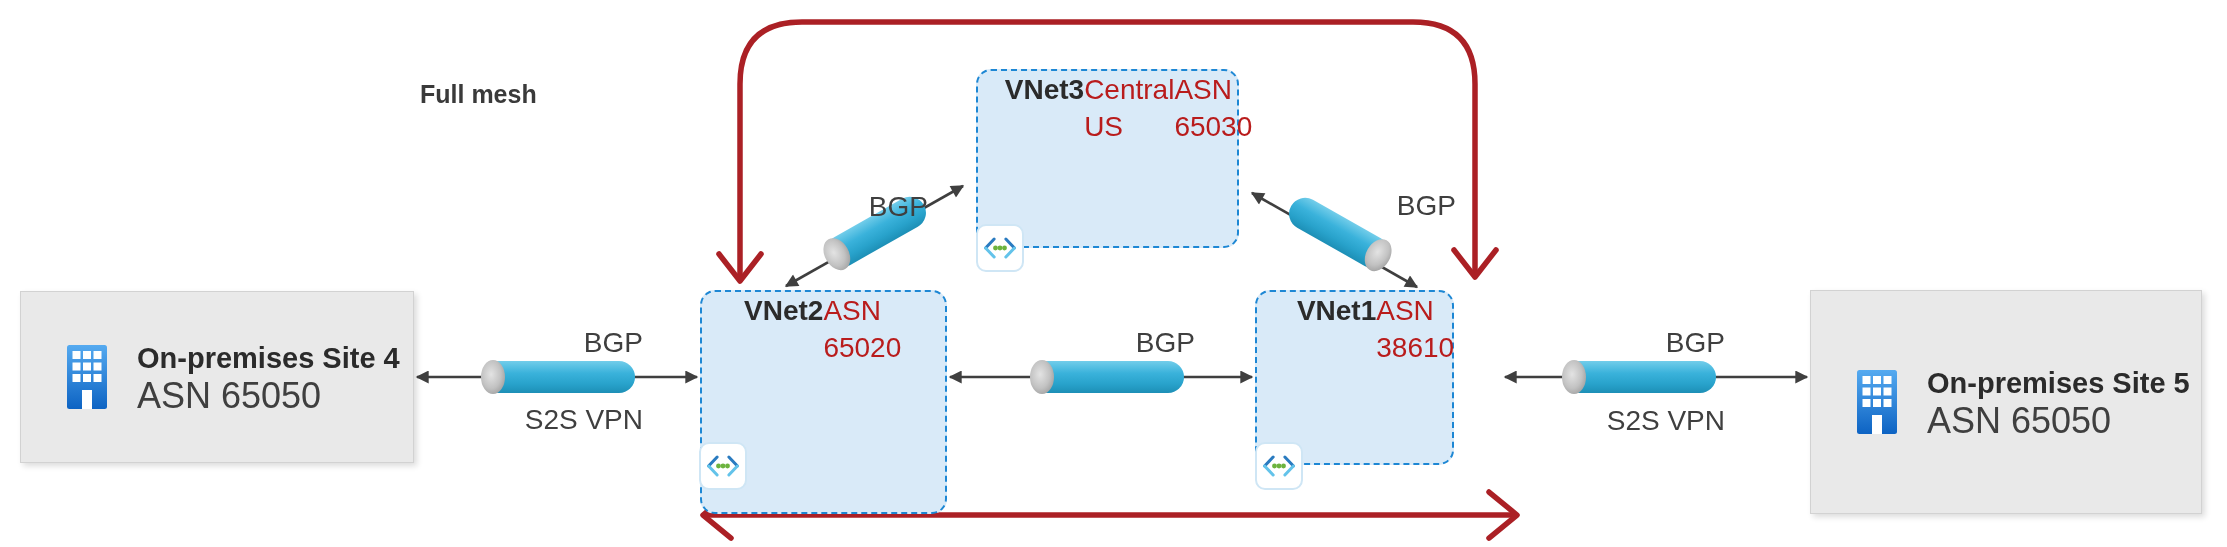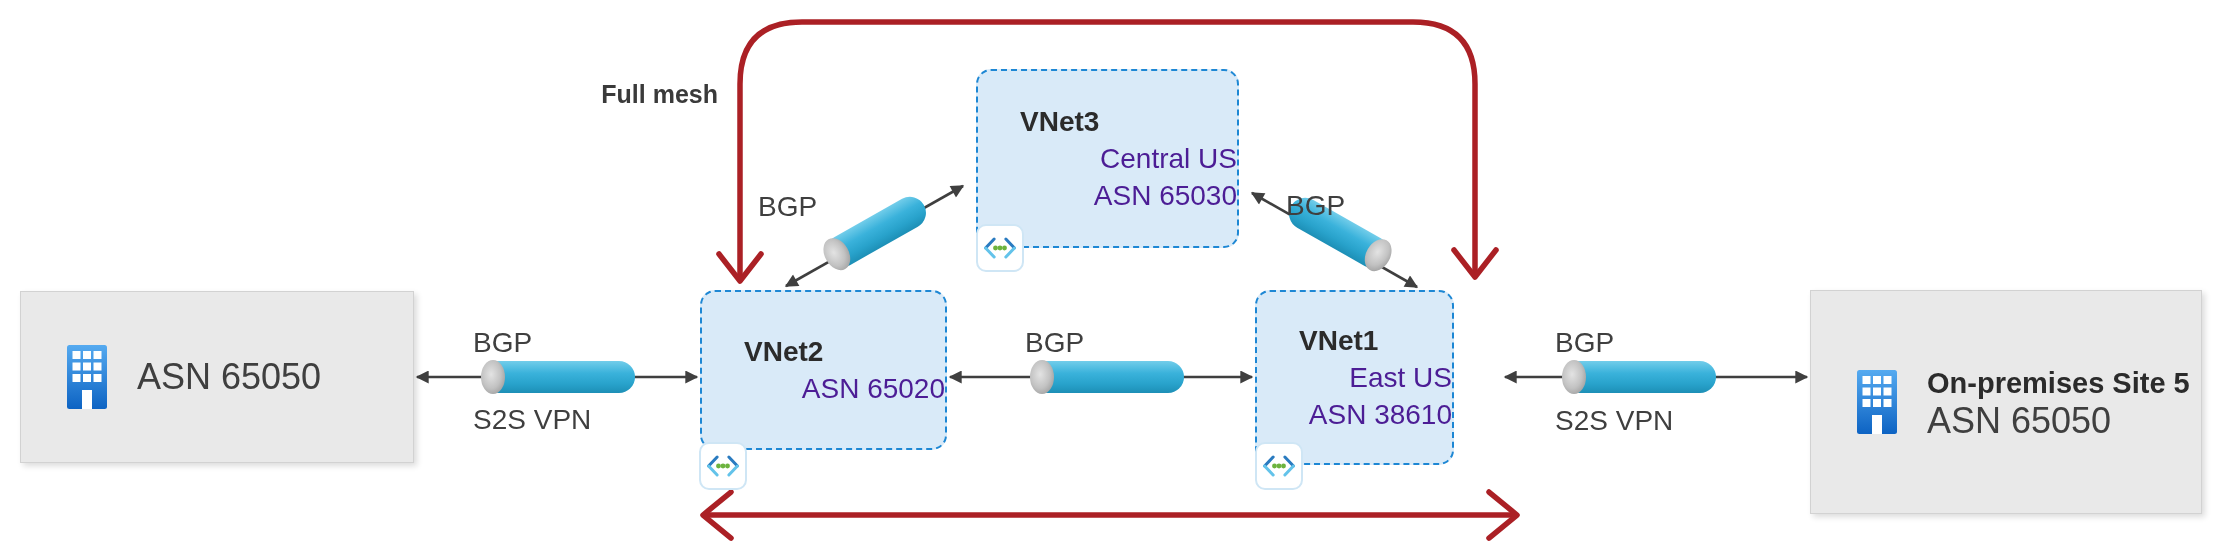--- a/index.html
+++ b/index.html
@@ -10,57 +10,57 @@
   .red{stroke:#ab2025;stroke-width:5.5;fill:none;stroke-linecap:round;stroke-linejoin:round;}
 
   .site-box{position:absolute;display:flex;align-items:center;gap:30px;padding-left:46px;
             background:#e9e9e9;border:1px solid #d2d2d2;box-sizing:border-box;z-index:2;
             box-shadow:3px 3px 6px rgba(0,0,0,.14);}
   #site4{left:20px;top:291px;width:394px;height:172px;}
   #site5{left:1810px;top:290px;width:392px;height:224px;}
   .site-name{font-weight:bold;font-size:29px;color:#2b2b2b;line-height:38px;}
   .site-asn{font-size:36px;color:#3f3f3f;line-height:38px;}
 
-  .vnet-box{position:absolute;display:flex;flex-direction:column;justify-content:center;
+  .vnet-box{position:absolute;display:flex;flex-direction:row;justify-content:center;
             padding-left:42px;background:#d9eaf8;border:2.5px dashed #1d87d4;border-radius:15px;
             box-sizing:border-box;z-index:2;}
   #vnet3{left:976px;top:69px;width:263px;height:179px;}
-  #vnet2{left:700px;top:290px;width:247px;height:160px;}
+  #vnet2{left:700px;top:290px;width:247px;height:224px;}
   #vnet1{left:1255px;top:290px;width:199px;height:175px;}
   .vnet-name{font-weight:bold;font-size:28px;color:#2b2b2b;line-height:37px;}
-  .vnet-line{font-size:28px;color:#4c1d95;line-height:37px;text-align:right;}
+  .vnet-line{font-size:28px;color:#b91c1c;line-height:37px;}
 
   .vnet-badge{position:absolute;display:flex;align-items:center;justify-content:center;
               width:48px;height:48px;background:#ffffff;border:2px solid #cfe6f5;border-radius:10px;
               box-sizing:border-box;z-index:4;}
   #badge3{left:976px;top:224px;}
   #badge2{left:699px;top:442px;}
   #badge1{left:1255px;top:442px;}
 
   .cyl{position:absolute;height:32px;border-radius:16px;z-index:3;
        background:linear-gradient(180deg,#72cdea 0%,#3ab2db 38%,#28a2cb 72%,#1d8fb6 100%);}
   .cyl .end{position:absolute;top:-1px;width:24px;height:34px;border-radius:50%;
        background:radial-gradient(ellipse at 42% 42%,#e3e3e3 0%,#c2c2c2 50%,#8e8e8e 95%);}
   .end-left{left:-2px;}.end-right{right:-2px;}
   #cylL{left:483px;top:361px;width:152px;}
   #cylM{left:1032px;top:361px;width:152px;}
   #cylR{left:1564px;top:361px;width:152px;}
   #cylDL{left:821px;top:216px;width:110px;transform:rotate(-29.5deg);}
   #cylDR{left:1284px;top:217px;width:110px;transform:rotate(29.5deg);}
 
-  .lbl{position:absolute;width:170px;text-align:left;font-size:28px;color:#3f3f3f;z-index:4;}
+  .lbl{position:absolute;width:170px;text-align:right;font-size:28px;color:#3f3f3f;z-index:4;}
   #bgpL{left:473px;top:327px;}
   #s2sL{left:473px;top:404px;}
   #bgpDL{left:758px;top:191px;}
   #bgpM{left:1025px;top:327px;}
   #bgpDR{left:1286px;top:190px;}
   #bgpR{left:1555px;top:327px;}
   #s2sR{left:1555px;top:405px;}
 
-  .fullmesh{position:absolute;left:420px;top:81px;width:298px;text-align:right;
+  .fullmesh{position:absolute;left:420px;top:81px;width:298px;
             font-weight:bold;font-size:25px;line-height:27px;color:#3a3a3a;z-index:4;}
 </style>
 </head>
 <body>
 
 <div class="canvas">
 
   <svg class="overlay" width="2227" height="547" viewBox="0 0 2227 547">
     <defs>
       <marker id="ah" viewBox="0 0 10 10" refX="9" refY="5" markerWidth="6" markerHeight="5" orient="auto-start-reverse">
@@ -103,20 +103,21 @@
         <rect x="5.5" y="17.5" width="8" height="8"></rect>
           <rect x="16" y="17.5" width="8" height="8"></rect>
           <rect x="26.5" y="17.5" width="8" height="8"></rect>
         <rect x="5.5" y="29" width="8" height="8"></rect>
           <rect x="16" y="29" width="8" height="8"></rect>
           <rect x="26.5" y="29" width="8" height="8"></rect>
         <rect x="15" y="45" width="10" height="19"></rect>
       </g>
     </svg>
     <div>
+      <div class="site-name">On-premises Site 4</div>
       <div class="site-asn">ASN 65050</div>
     </div>
   </div>
 
   <div class="site-box" id="site5">
     <svg width="40" height="64" viewBox="0 0 40 64">
       <defs>
         <linearGradient id="bg2" x1="0" y1="0" x2="0" y2="1">
           <stop offset="0" stop-color="#55aaf0"></stop>
             <stop offset="1" stop-color="#0d63c3"></stop>
@@ -148,21 +149,20 @@
     <div class="vnet-line">ASN 65030</div>
   </div>
 
   <div class="vnet-box" id="vnet2">
     <div class="vnet-name">VNet2</div>
     <div class="vnet-line">ASN 65020</div>
   </div>
 
   <div class="vnet-box" id="vnet1">
     <div class="vnet-name">VNet1</div>
-    <div class="vnet-line">East US</div>
     <div class="vnet-line">ASN 38610</div>
   </div>
 
   <div class="vnet-badge" id="badge3">
     <svg width="36" height="24" viewBox="0 0 40 26">
       <path d="M13.5,3 L4,13" stroke="#2a7bc0" stroke-width="3.4" fill="none" stroke-linecap="round"></path>
       <path d="M4,13 L13.5,23" stroke="#63c3ea" stroke-width="3.4" fill="none" stroke-linecap="round"></path>
       <path d="M26.5,3 L36,13" stroke="#2a7bc0" stroke-width="3.4" fill="none" stroke-linecap="round"></path>
       <path d="M36,13 L26.5,23" stroke="#63c3ea" stroke-width="3.4" fill="none" stroke-linecap="round"></path>
       <circle cx="15" cy="13" r="2.7" fill="#6cb33e"></circle>

